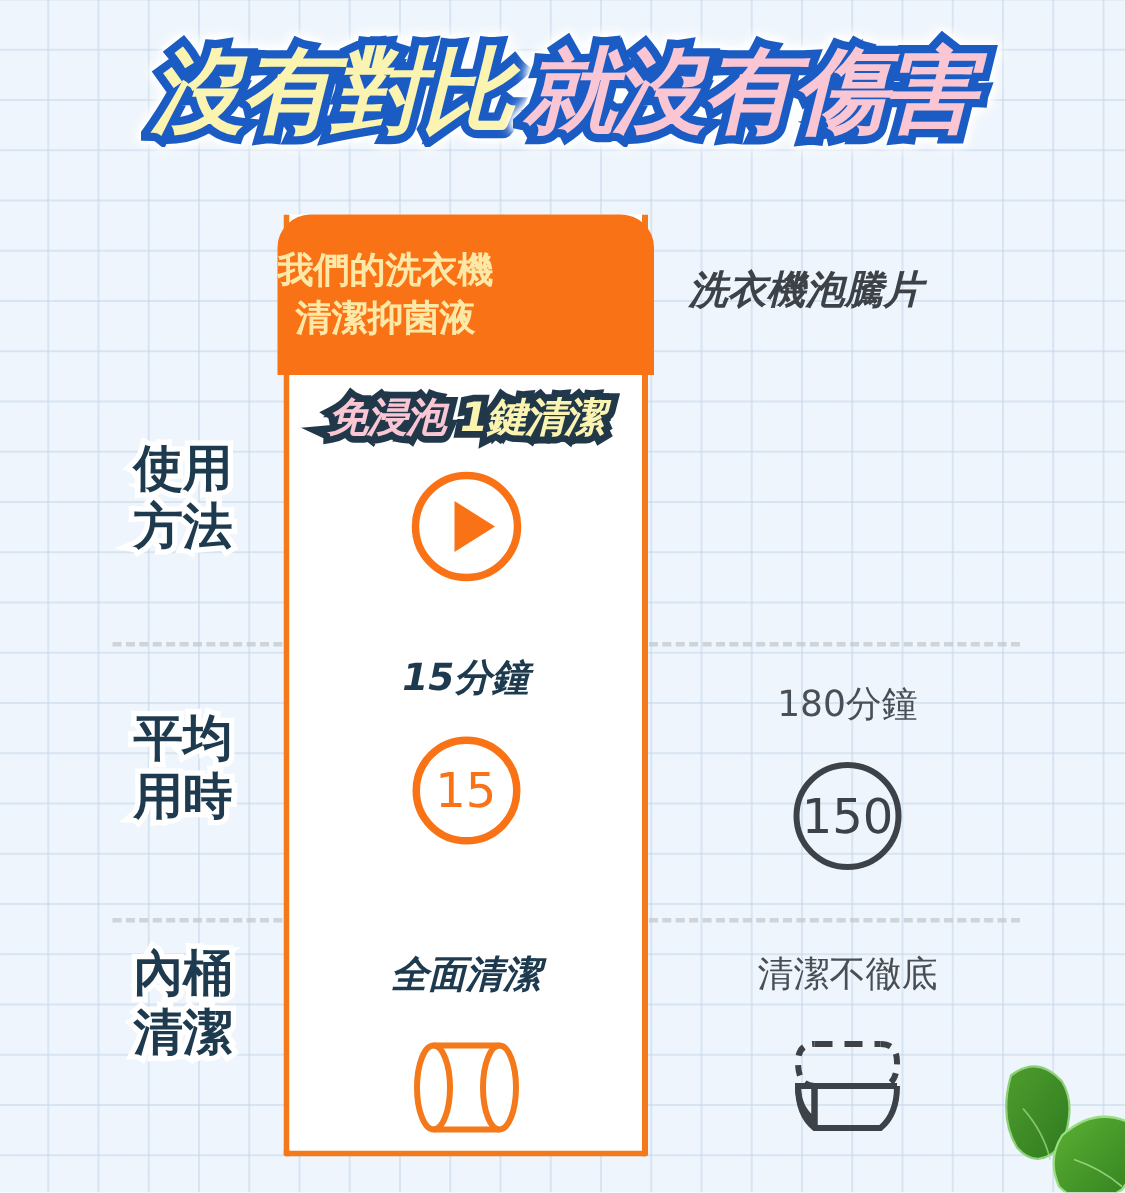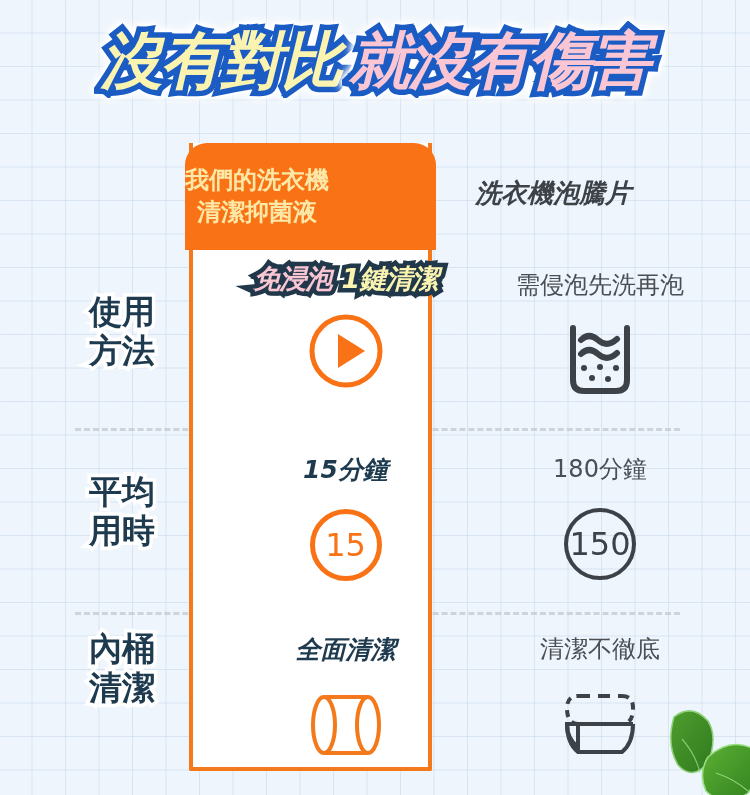--- a/index.html
+++ b/index.html
@@ -128,44 +128,43 @@
     font-weight: 700;
     line-height: 1.3;
     color: #fde9a7;
     text-align: center;
     white-space: pre-line;
   }
 
   
   #theirs-header {
     position: absolute;
-    left: 428px;
+    left: 412px;
     top: 33px;
     width: 250px;
     text-align: center;
     font-family: "DejaVu Sans", "Liberation Sans", sans-serif;
     font-size: 26px;
     font-weight: 700;
     font-style: italic;
     color: #3d4248;
     z-index: 3;
   }
 
   
   .cell {
     position: absolute;
     text-align: center;
     z-index: 3;
-    padding-left: 35px;
   }
   .cell-ours { left: 193px; width: 235px; }
   .cell-theirs { left: 440px; width: 250px; }
 
   #cell-ours-0 { top: 122px; }
-  #cell-ours-1 { top: 310px; }
+  #cell-ours-1 { top: 292px; }
   #cell-ours-2 { top: 490px; }
   #cell-theirs-0 { top: 126px; }
   #cell-theirs-1 { top: 310px; }
   #cell-theirs-2 { top: 490px; }
 
   .cell-caption-ours {
     font-family: "DejaVu Sans", "Liberation Sans", sans-serif;
     font-size: 25px;
     font-weight: 700;
     font-style: italic;
@@ -274,35 +273,20 @@
         <span class="badge" id="badge-a">免浸泡</span><span class="badge" id="badge-b">1鍵清潔</span>
       </div>
       <div class="icon-slot">
         <svg width="78" height="78" viewBox="0 0 78 78">
           <circle cx="39" cy="39" r="34" fill="none" stroke="#F97316" stroke-width="5"></circle>
           <path d="M31 22 L58 39 L31 56 Z" fill="#F97316"></path>
         </svg>
       </div>
     </div>
 
-    <div class="cell cell-theirs" id="cell-theirs-0">
-      <div class="cell-caption-theirs">需侵泡先洗再泡</div>
-      <div class="icon-slot">
-        <svg width="82" height="76" viewBox="0 0 82 76">
-          <path d="M14 6 L14 58 Q14 69 25 69 L57 69 Q68 69 68 58 L68 6" fill="none" stroke="#3D4248" stroke-width="6" stroke-linecap="round"></path>
-          <path d="M22 18 Q30 10 39 18 Q48 26 58 17" fill="none" stroke="#3D4248" stroke-width="6" stroke-linecap="round"></path>
-          <path d="M22 32 Q30 24 39 32 Q48 40 58 31" fill="none" stroke="#3D4248" stroke-width="6" stroke-linecap="round"></path>
-          <circle cx="25" cy="46" r="3" fill="#3D4248"></circle>
-          <circle cx="41" cy="45" r="3" fill="#3D4248"></circle>
-          <circle cx="57" cy="46" r="3" fill="#3D4248"></circle>
-          <circle cx="33" cy="56" r="3" fill="#3D4248"></circle>
-          <circle cx="49" cy="57" r="3" fill="#3D4248"></circle>
-        </svg>
-      </div>
-    </div>
 
     <div class="cell cell-ours" id="cell-ours-1">
       <div class="cell-caption-ours">15分鐘</div>
       <div class="icon-slot">
         <div class="num-circle ours">15</div>
       </div>
     </div>
 
     <div class="cell cell-theirs" id="cell-theirs-1">
       <div class="cell-caption-theirs">180分鐘</div>

